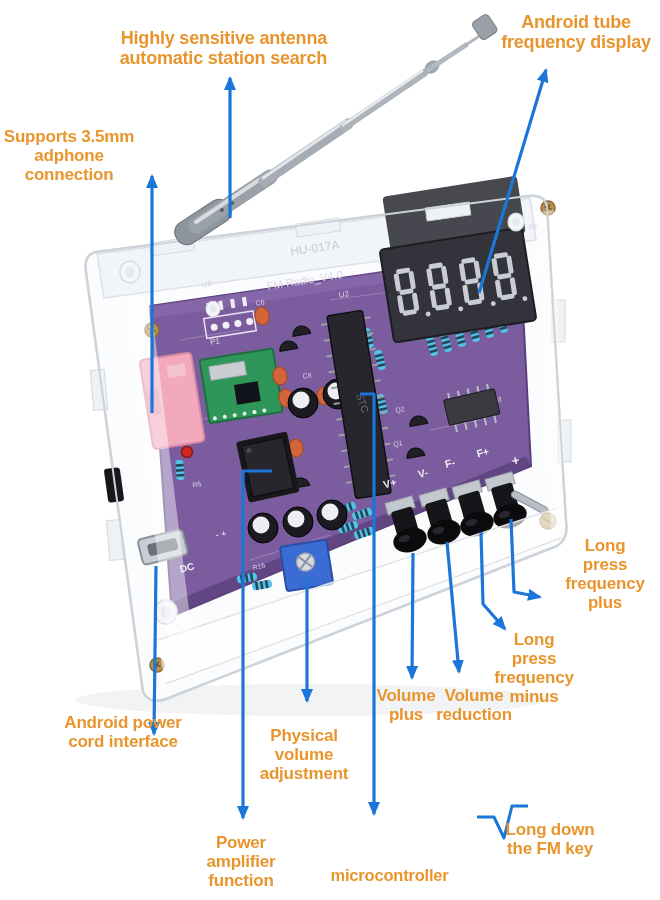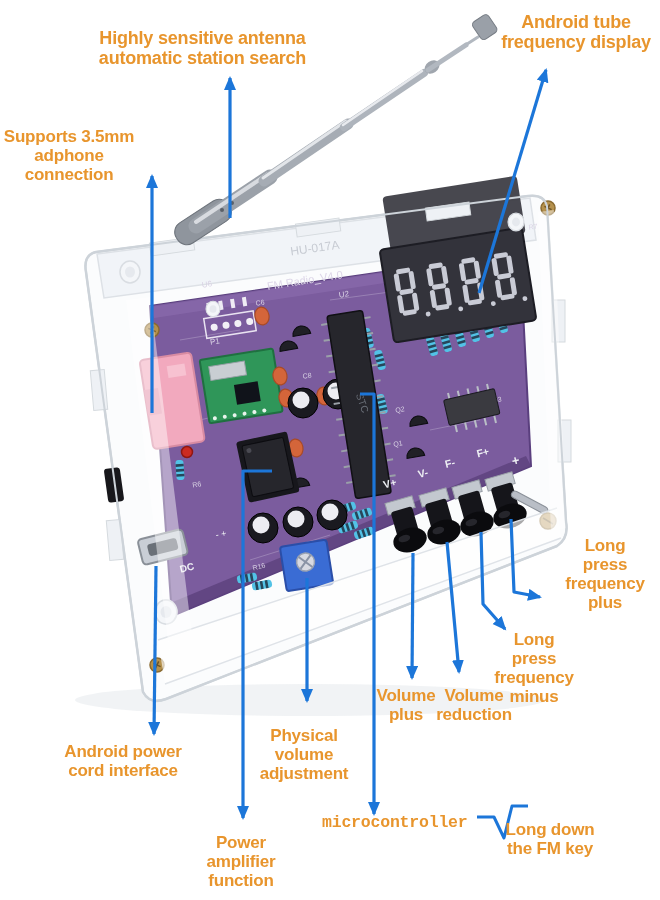--- a/index.html
+++ b/index.html
@@ -2,31 +2,31 @@
 <html><head>
 <meta charset="utf-8">
 <style>
   html,body{margin:0;padding:0;background:#ffffff;}
   #stage{position:relative;width:660px;height:900px;background:#ffffff;overflow:hidden;
          font-family:"Liberation Sans",sans-serif;}
   #scene{position:absolute;left:0;top:0;}
   .lbl{position:absolute;color:#E8952D;font-weight:bold;font-size:17px;line-height:1.12;
        text-align:center;white-space:pre-line;letter-spacing:-0.2px;}
   .lbl.big{font-size:18px;}
-  #lbl-antenna{left:85px;top:28px;width:235px;}
+  #lbl-antenna{left:92px;top:28px;width:235px;text-align:right;}
   #lbl-display{left:495px;top:12px;width:162px;}
   #lbl-headphone{left:-6px;top:127px;width:150px;}
   #lbl-freq-plus{left:556px;top:536px;width:98px;}
   #lbl-freq-minus{left:486px;top:630px;width:96px;}
   #lbl-volume-plus{left:368px;top:686px;width:76px;}
   #lbl-volume-reduction{left:426px;top:686px;width:96px;}
-  #lbl-power-cord{left:33px;top:742px;width:180px;}
+  #lbl-power-cord{left:33px;top:713px;width:180px;}
   #lbl-volume-adjust{left:253px;top:726px;width:102px;}
   #lbl-amplifier{left:193px;top:833px;width:96px;}
-  #lbl-microcontroller{left:322px;top:814px;width:135px;font-size:16.5px;font-family:Liberation Mono, monospace;}
+  #lbl-microcontroller{left:322px;top:866px;width:135px;font-size:16.5px;}
   #lbl-fm-key{left:498px;top:820px;width:104px;}
 </style>
 </head>
 <body>
 
 <div id="stage">
 <svg id="scene" width="660" height="900" viewBox="0 0 660 900">
   <defs>
     <marker id="ah" markerUnits="userSpaceOnUse" markerWidth="16" markerHeight="14" refX="12" refY="6" orient="auto">
       <path d="M0,0 L14,6 L0,12 Z" fill="#1C76D9"></path>

